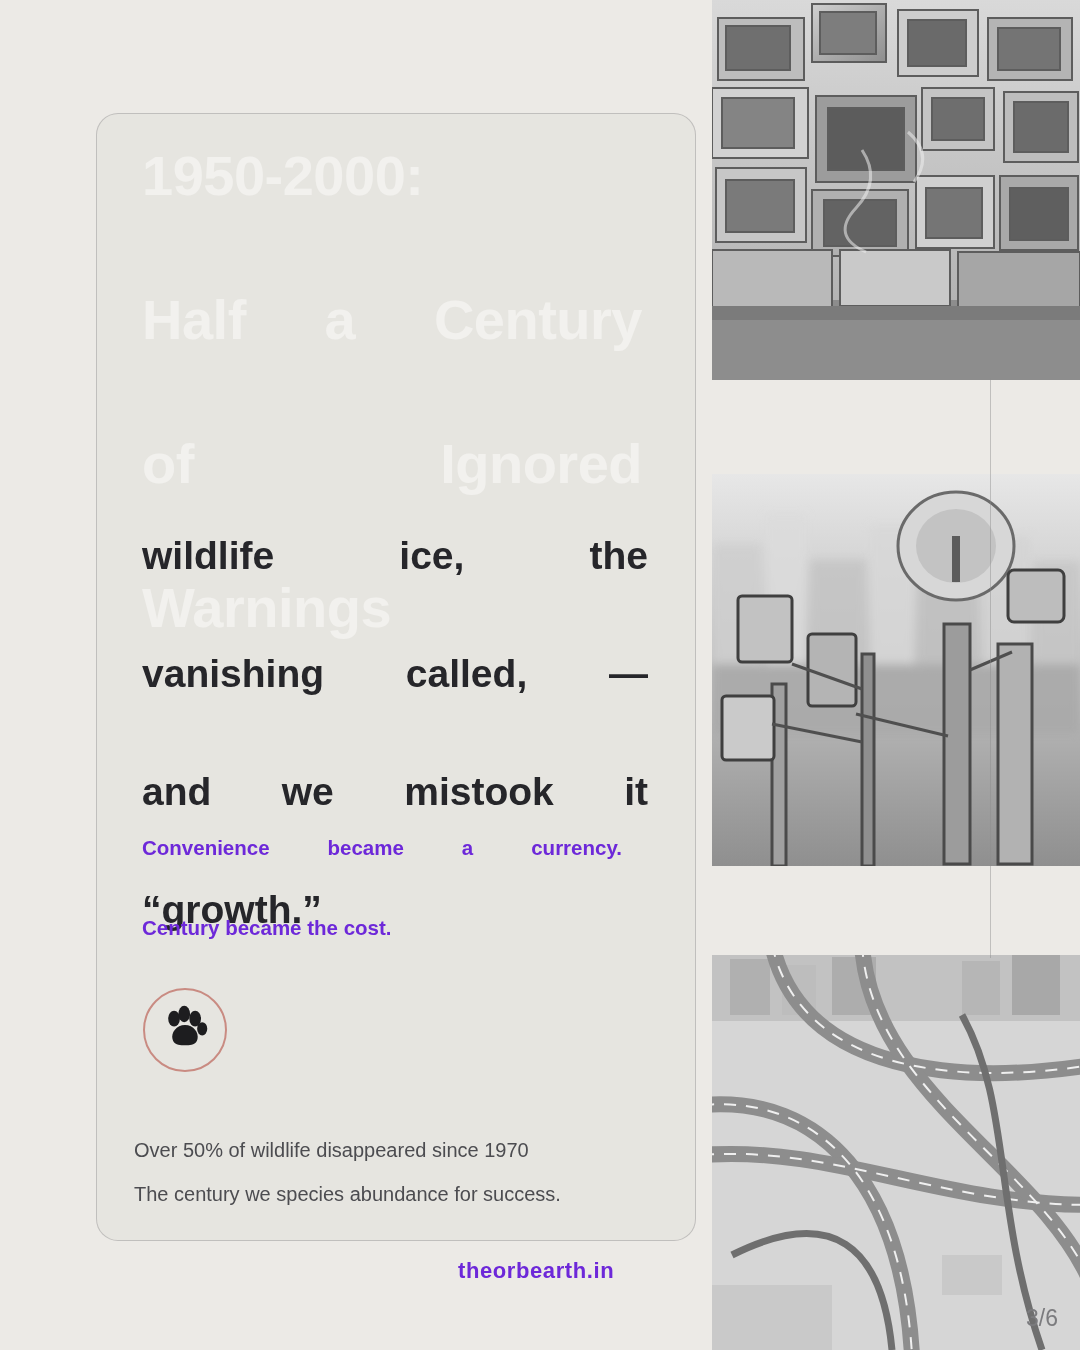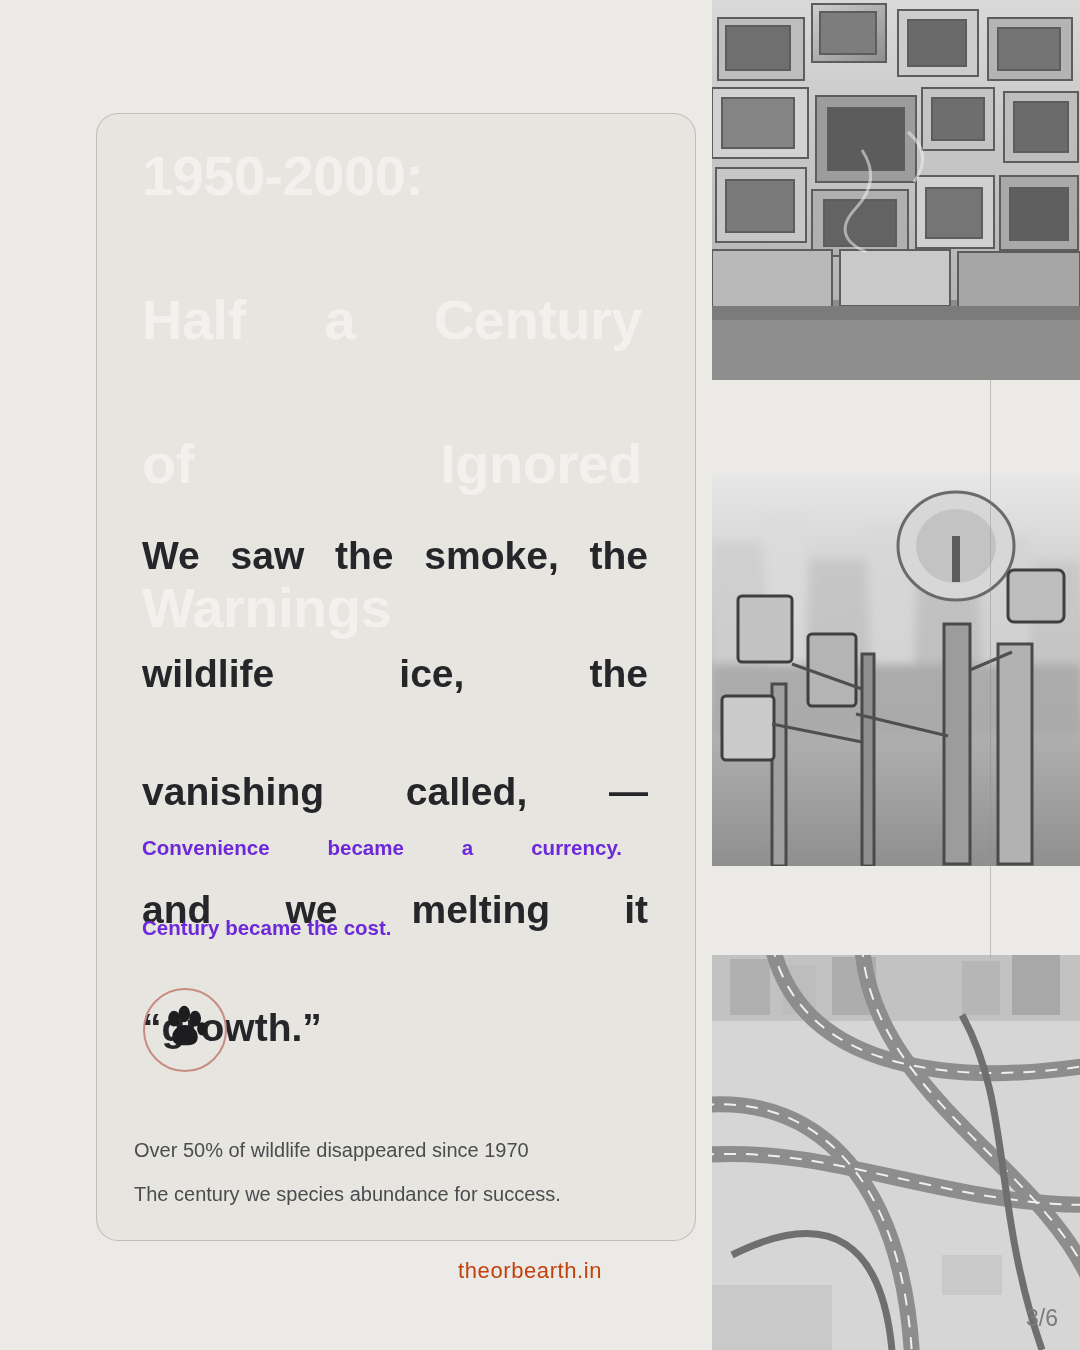--- a/index.html
+++ b/index.html
@@ -121,23 +121,23 @@
     line-height:44px;
     color:#4c4c50;
     font-weight:400;
   }
   .facts div { white-space:nowrap; }
 
   .site {
     position:absolute;
     left:458px; top:1258px;
     font-size:22px;
-    font-weight:400;
+    font-weight:700;
     letter-spacing:.6px;
-    color:#c2410c;
+    color:#6d28d9;
   }
 
   .pager {
     position:absolute;
     right:22px; bottom:18px;
     font-size:23px;
     color:#7b7b7e;
     font-weight:400;
   }
 </style>
@@ -298,24 +298,23 @@
   <div class="card"></div>
 
   <div class="headline">
     <span class="j">1950-2000:</span>
     <span class="j">Half a Century</span>
     <span class="j">of Ignored</span>
     <span>Warnings</span>
   </div>
 
   <div class="lede">
-    <span class="j">We saw the smoke, the</span>
     <span class="j">wildlife ice, the</span>
     <span class="j">vanishing called, —</span>
-    <span class="j">and we melting it</span>
+    <span class="j">and we mistook it</span>
     <span class="last">“growth.”</span>
   </div>
 
   <div class="sub">
     <span class="j">Convenience became a currency.</span>
     <span class="last">Century became the cost.</span>
   </div>
 
   <div class="badge">
     <span>

